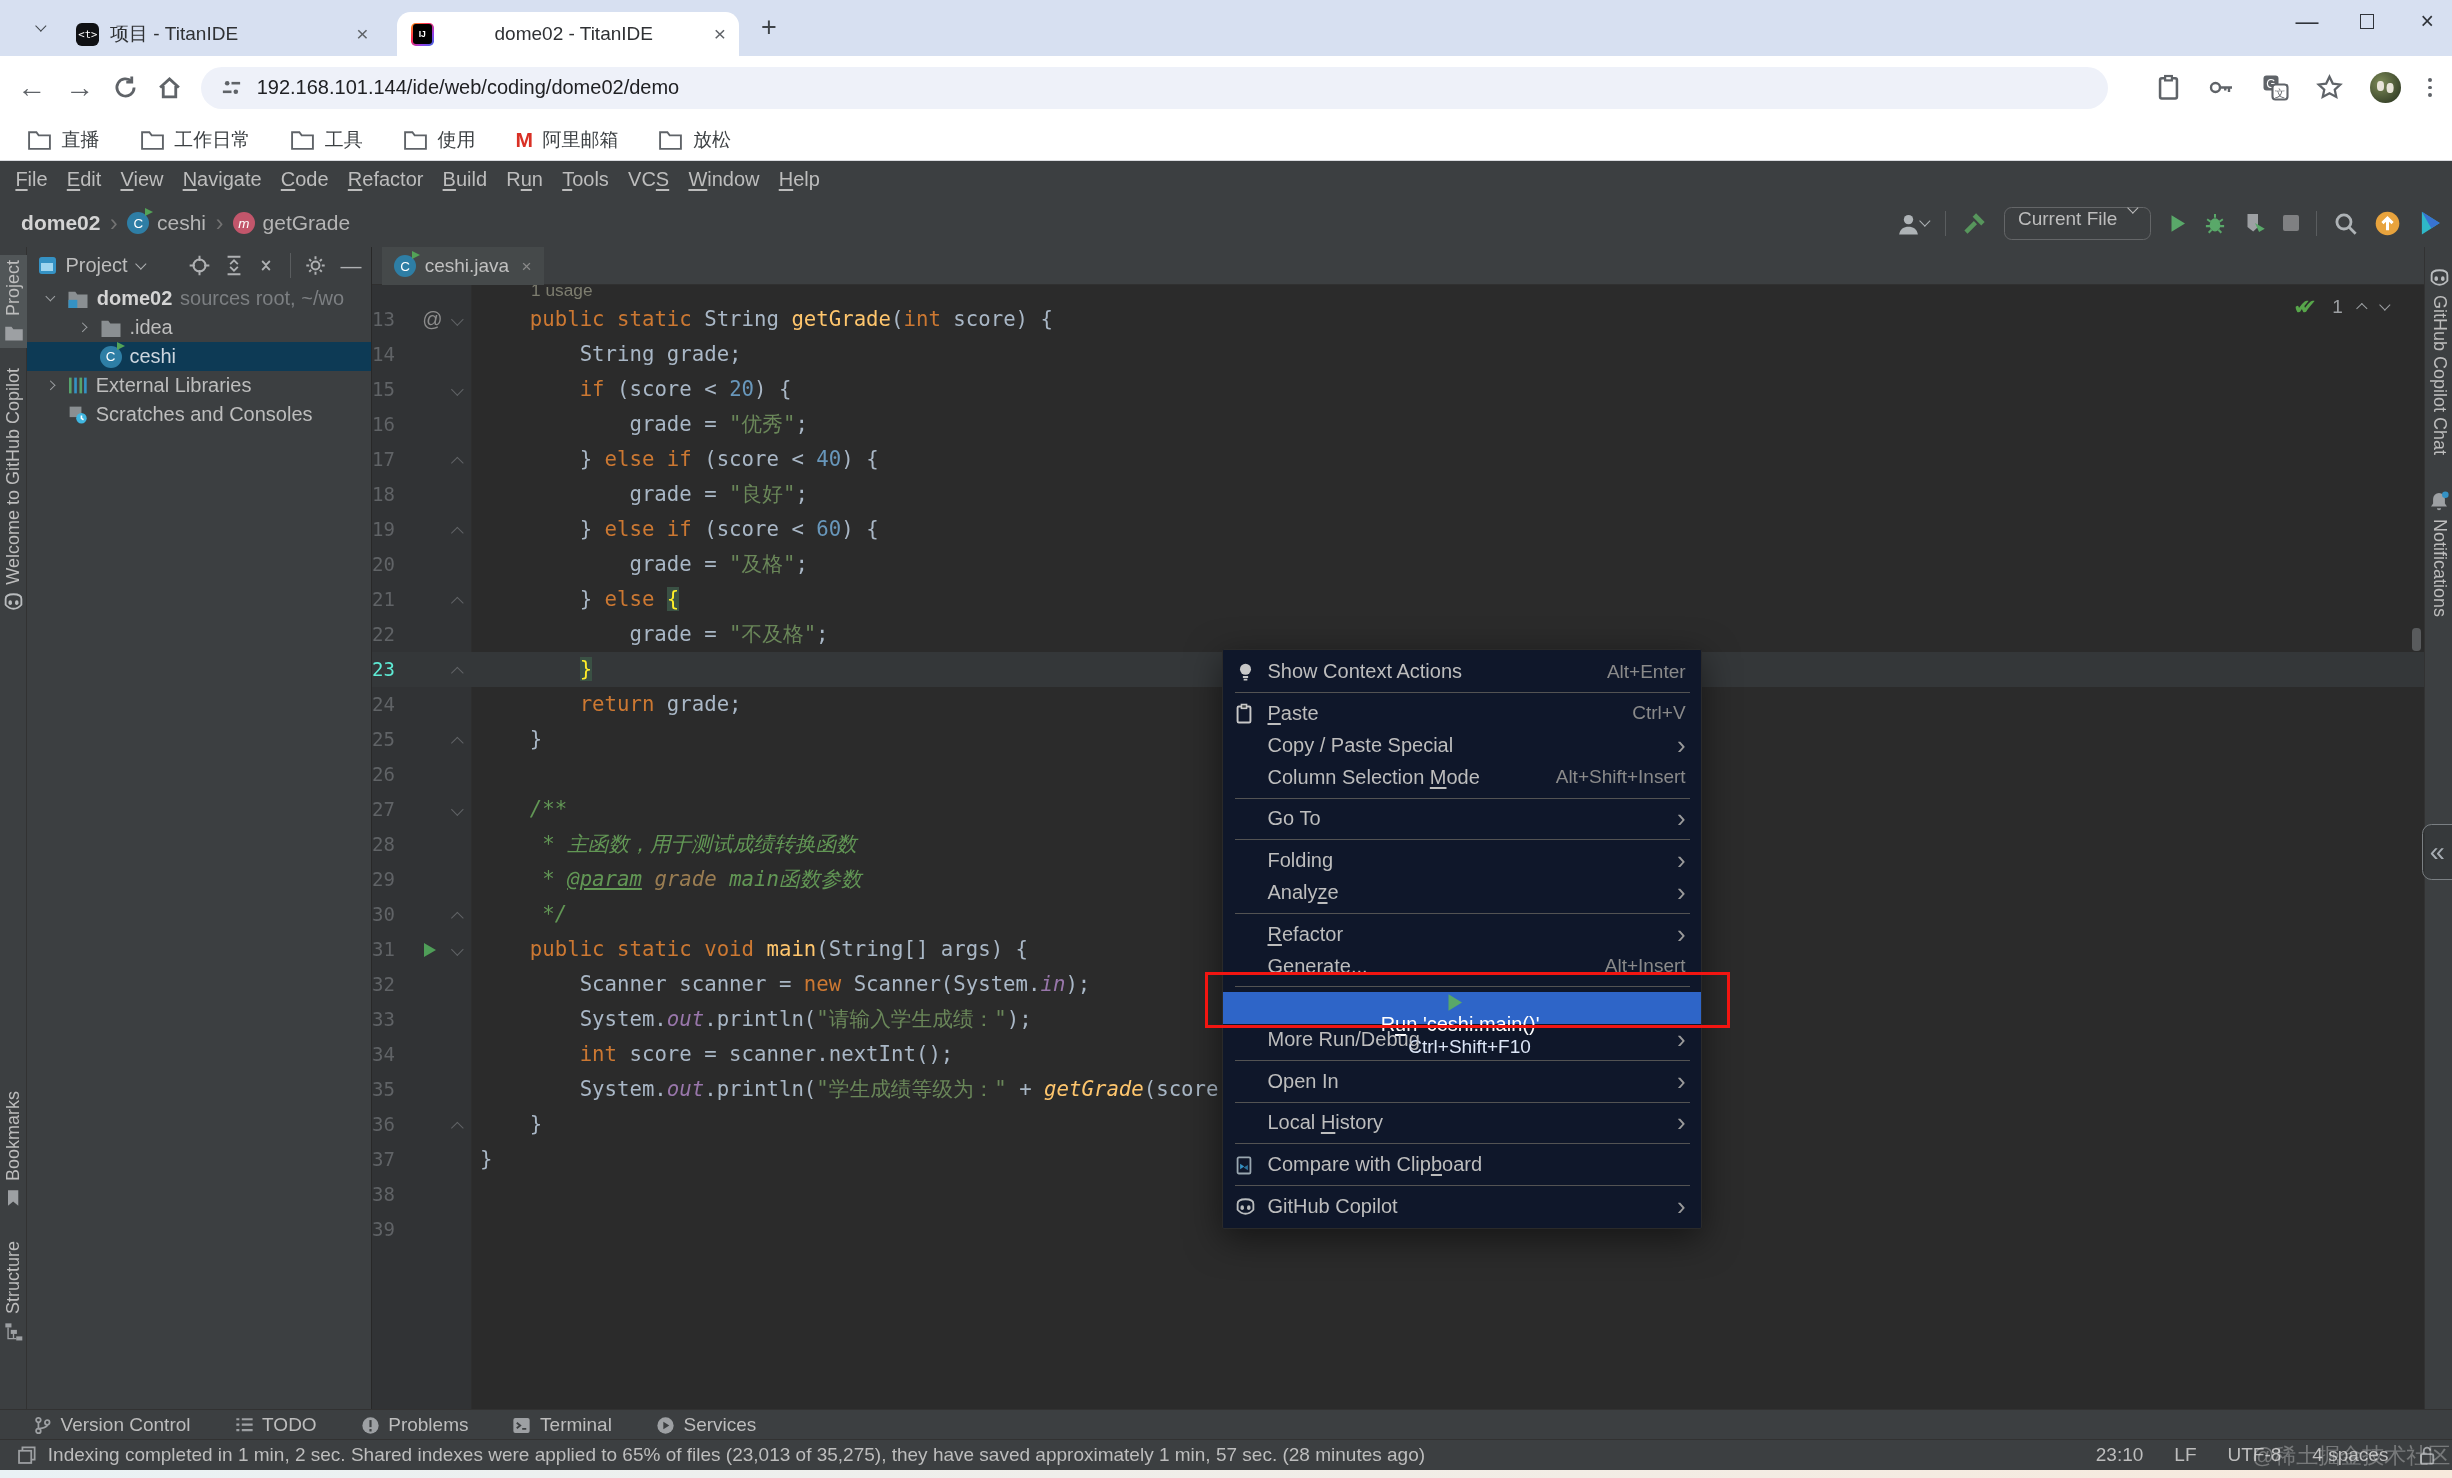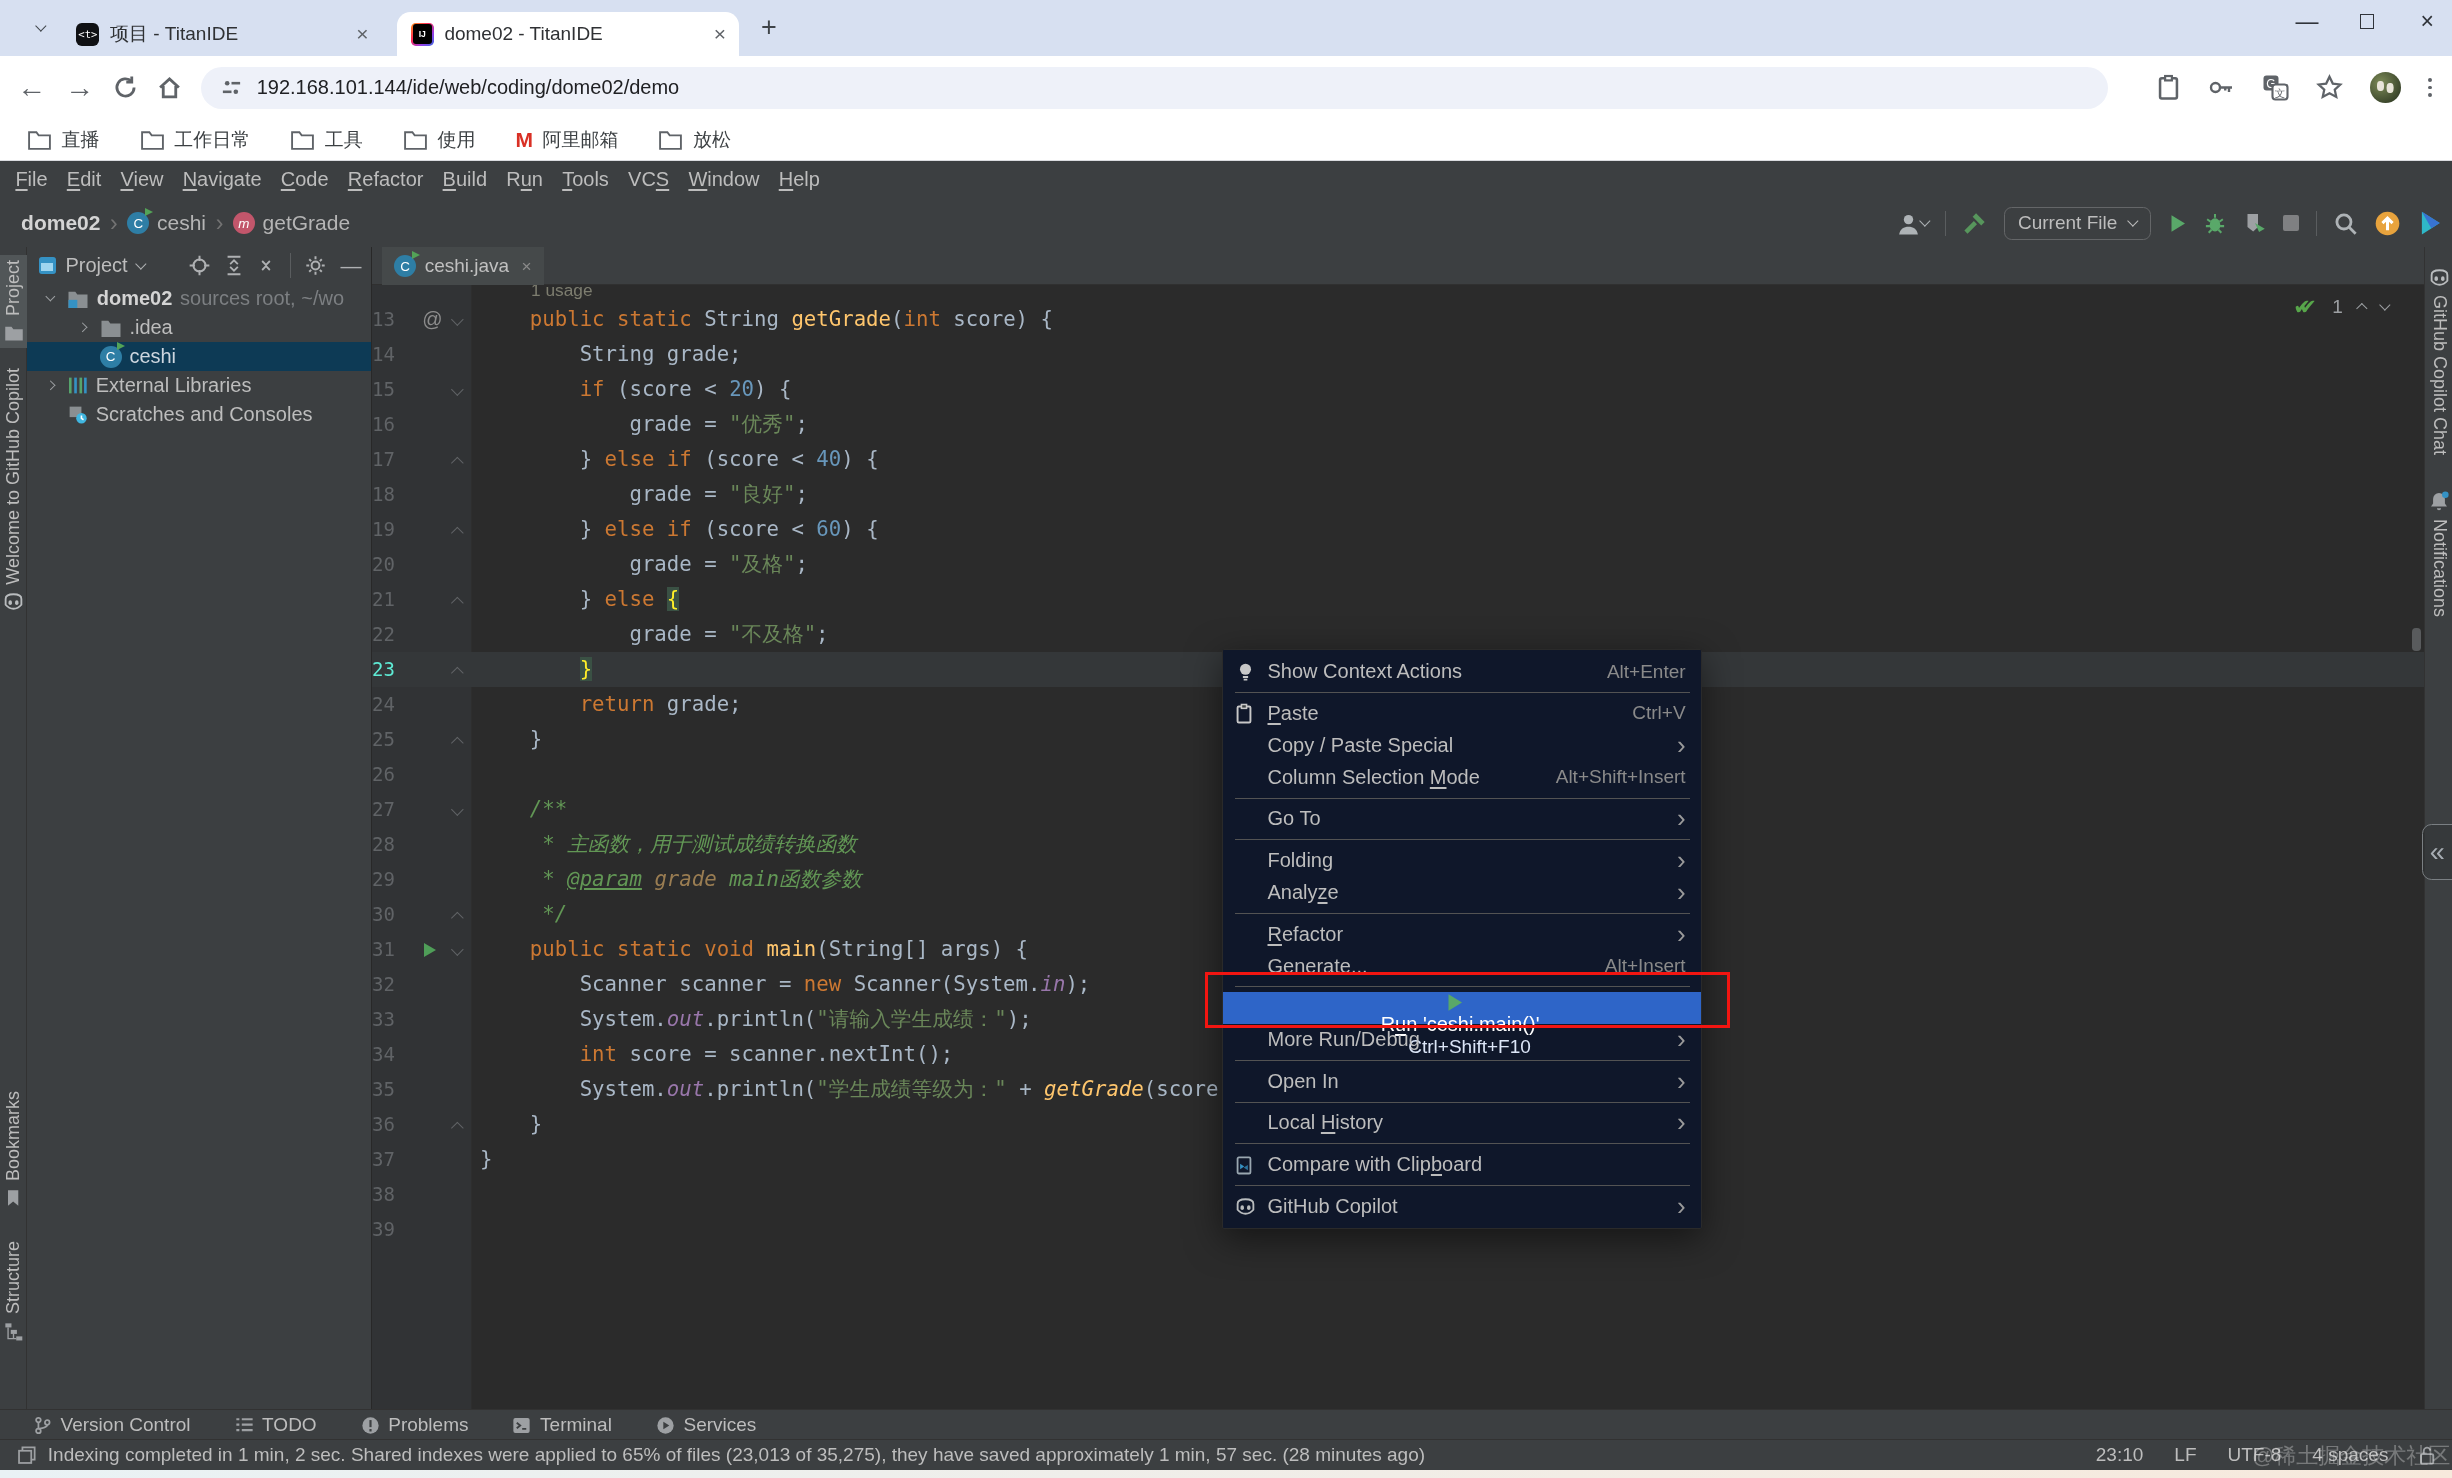--- a/index.html
+++ b/index.html
@@ -7,21 +7,21 @@
   body { font-family:"Liberation Sans", sans-serif; background:#2b2b2b; }
   .page { position:relative; width:2453px; height:1479px; overflow:hidden; }
 
   
   .tabstrip { position:absolute; left:0; top:0; width:100%; height:56px; background:#d7e0f1; }
   .tabsearch { position:absolute; left:25px; top:12.5px; width:31px; height:31px; border-radius:50%;
                display:flex; align-items:center; justify-content:center; color:#41464c; }
   .tabsrow { position:absolute; left:63px; bottom:0; display:flex; align-items:flex-end; }
   .tab { height:44px; border-radius:13.4px 13.4px 0 0; display:flex; align-items:center; gap:10.6px;
          padding:0 13.4px; width:319px; color:#2f3134; font-size:19px; }
-  .tab.active { background:#ffffff; width:342px; margin-left:15.4px; }
+  .tab.active { background:#ffffff; width:342px; margin-left:15.4px;text-align:center; }
   .tab-title { flex:1; white-space:nowrap; overflow:hidden; text-overflow:ellipsis; }
   .tab-close { font-size:21px; color:#5f6368; }
   .fav-titan { width:23px; height:23px; background:#101114; border-radius:5.8px; color:#fff;
                font-family:"DejaVu Sans Mono",monospace; font-size:10.6px; display:flex;
                align-items:center; justify-content:center; flex:none; }
   .fav-ij { width:23px; height:23px; border-radius:4.8px; flex:none; position:relative;
             background:linear-gradient(135deg,#ff9419,#fe2857 38%,#8f41e9 72%,#3b6ce0); }
   .fav-ij::after { content:"IJ"; position:absolute; inset:1.9px; background:#000; border-radius:2.9px;
                    color:#fff; font-size:8.6px; font-weight:bold; display:flex; align-items:center; justify-content:center; }
   .newtab { position:absolute; left:761px; top:11.5px; font-size:27px; color:#3f4449; }
@@ -59,21 +59,21 @@
   .crumb.first { font-weight:bold; color:#d4d4d4; }
   .crumbsep { color:#737373; font-size:23px; }
   .ic-class { width:22px; height:22px; border-radius:50%; background:#2e7ea5; color:#fff; font-size:13.4px;
               display:inline-flex; align-items:center; justify-content:center; position:relative; flex:none; }
   .ic-class .runbadge { position:absolute; right:-3.8px; top:-3.8px; width:0; height:0;
                         border-left:8.6px solid #53a357; border-top:4.8px solid transparent; border-bottom:4.8px solid transparent; }
   .ic-method { width:22px; height:22px; border-radius:50%; background:#c2566b; color:#fff; font-size:13.4px;
                display:inline-flex; align-items:center; justify-content:center; font-style:italic; flex:none; }
   .tbright { display:flex; align-items:center; gap:16.3px; }
   .tbdiv { width:1px; height:25px; background:#5a5d5f; }
-  .runconfig { height:33px; border:1px solid #646668; border-radius:7.7px; display:flex; align-items:center;
+  .runconfig { height:33px; border:1px solid #646668; border-radius:7.7px; display:flex; 
                gap:11.5px; padding:0 13.4px; font-size:19px; color:#bdbdbd; }
   .stopsq { width:16.3px; height:16.3px; background:#7f8082; border-radius:1.9px; display:inline-block; }
   .chv { display:inline-block; width:7.7px; height:7.7px; border-right:1.9px solid currentColor; border-bottom:1.9px solid currentColor; }
   .chv.down { transform:rotate(45deg); margin-top:-3.8px; }
   .chv.up { transform:rotate(-135deg); margin-bottom:-3.8px; }
   .chv.right { transform:rotate(-45deg); }
 
   .main { position:absolute; left:0; top:86px; width:100%; bottom:70px; }
   .leftbar { position:absolute; left:0; top:0; bottom:0; width:27px; background:#3c3f41; border-right:1px solid #323232; }
   .vgroup { position:absolute; left:0; width:27px; display:flex; flex-direction:column; align-items:center; gap:7.7px; padding:5.8px 0; }

